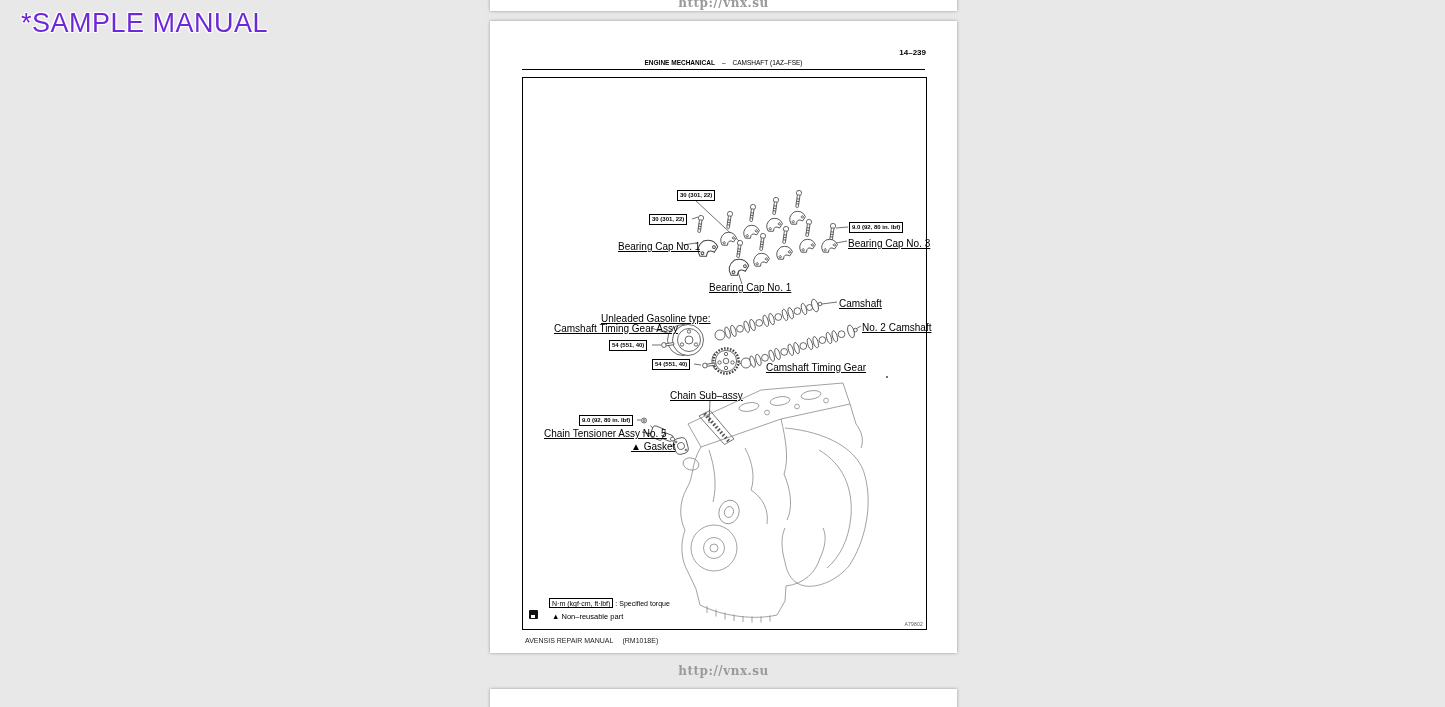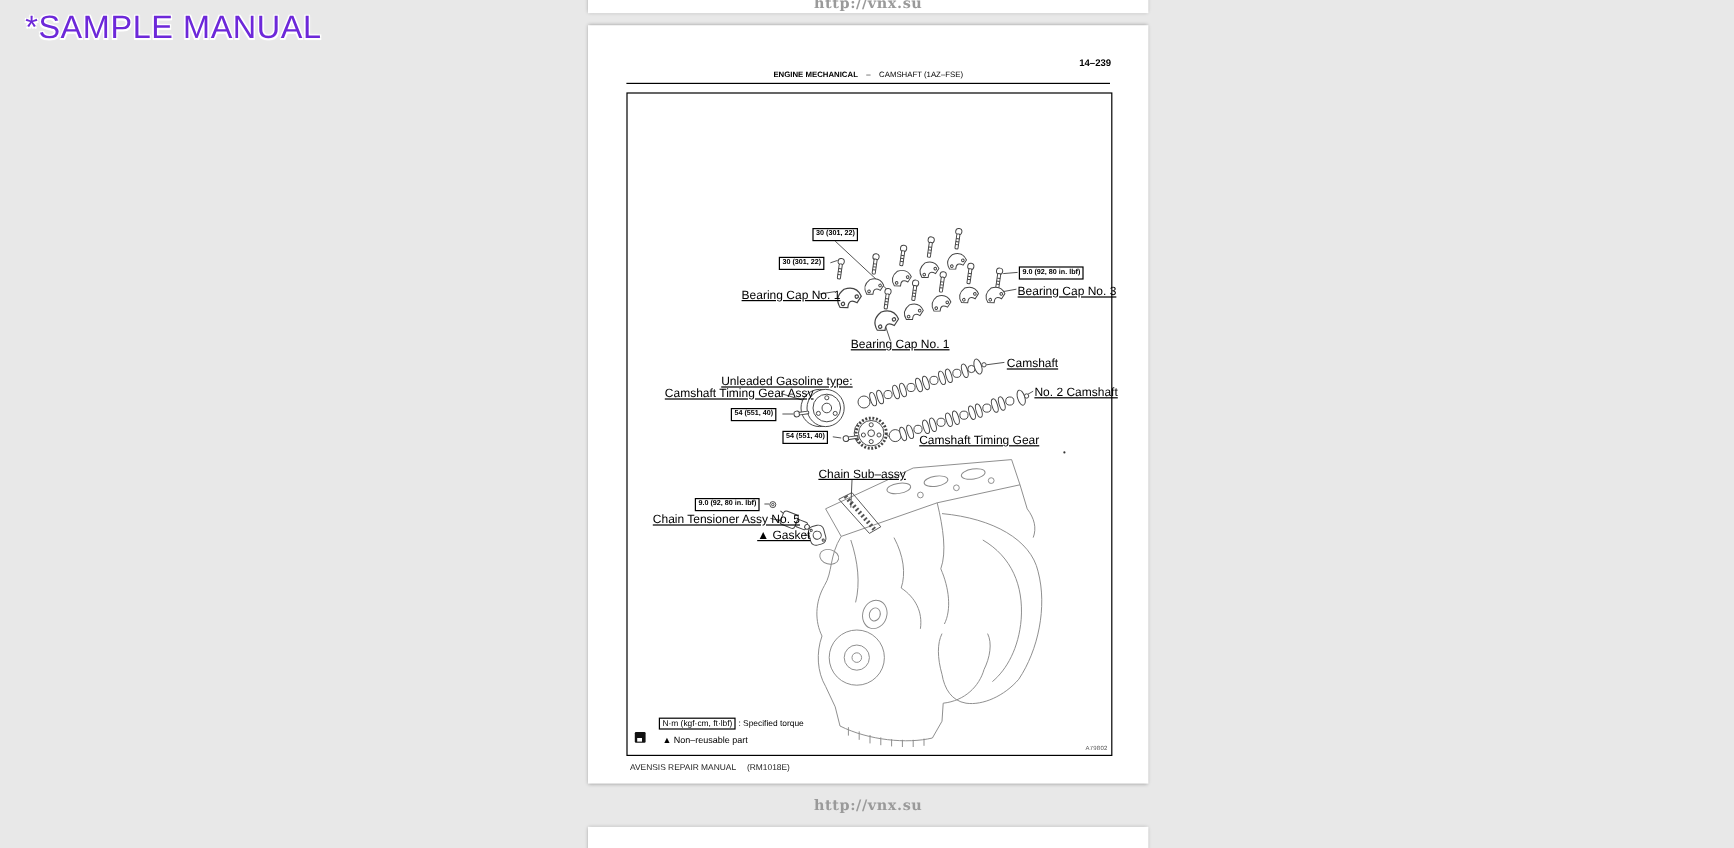--- a/index.html
+++ b/index.html
@@ -268,21 +268,21 @@
     <div class="tq" style="left:56px;top:337px;">9.0 (92, 80 in. lbf)</div>
 
     <div class="lbl" style="left:95px;top:163px;">Bearing Cap No. 1</div>
     <div class="lbl" style="left:186px;top:204px;">Bearing Cap No. 1</div>
     <div class="lbl" style="left:325px;top:160px;">Bearing Cap No. 3</div>
     <div class="lbl" style="left:316px;top:220px;">Camshaft</div>
     <div class="lbl" style="left:339px;top:244px;">No. 2 Camshaft</div>
     <div class="lbl" style="left:31px;top:235px;margin-left:47px;">Unleaded Gasoline type:</div>
     <div class="lbl" style="left:31px;top:245px;">Camshaft Timing Gear Assy</div>
     <div class="lbl" style="left:228px;top:284px;padding-left:15px;">Camshaft Timing Gear</div>
-    <div class="lbl" style="left:159px;top:312px;">Chain Sub–assy</div>
+    <div class="lbl" style="left:147px;top:312px;">Chain Sub–assy</div>
     <div class="lbl" style="left:21px;top:350px;">Chain Tensioner Assy No. 5</div>
     <div class="lbl" style="left:108px;top:363px;">▲ Gasket</div>
 
     <div class="marker-icon"></div>
     <div class="legend-line1">
       <span class="legend-box">N·m (kgf·cm, ft·lbf)</span><span class="legend-note">: Specified torque</span>
     </div>
     <div class="legend-line2">▲ Non–reusable part</div>
 
     <div class="figure-id">A79802</div>

